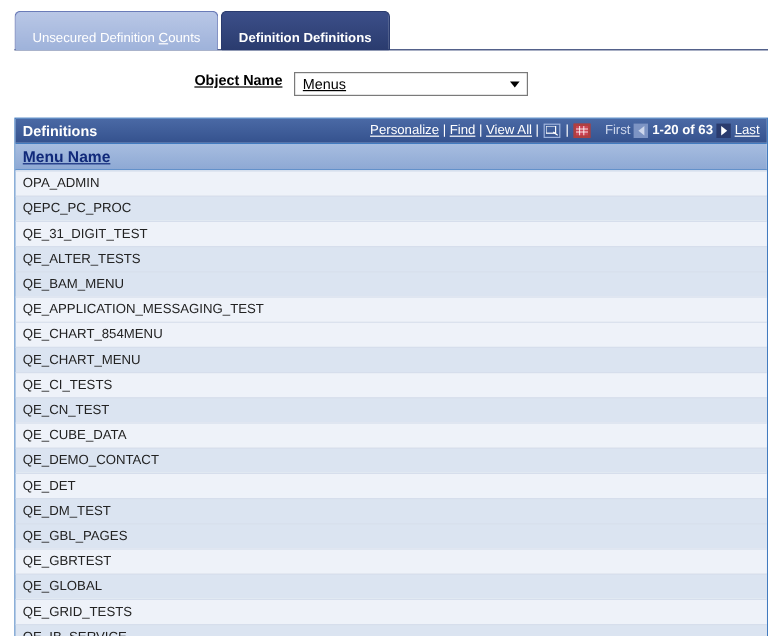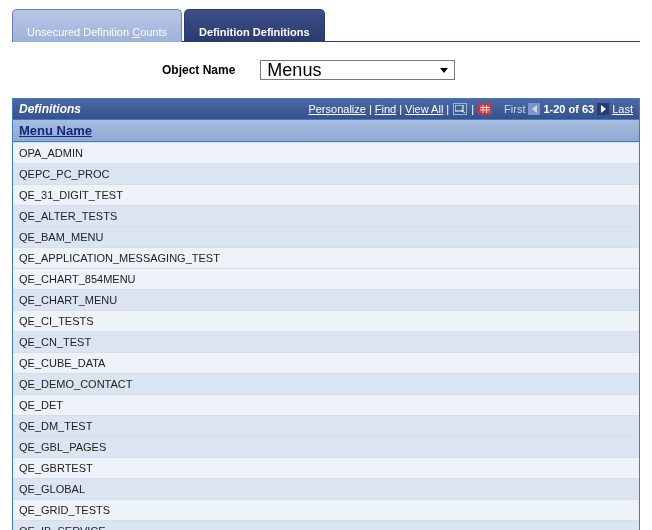--- a/index.html
+++ b/index.html
@@ -35,62 +35,63 @@
   }
   .tab.inactive u { text-decoration: underline; }
   .tab.active {
     background: linear-gradient(#3c4f89, #2a3b6e);
     color: #fff;
     font-weight: bold;
     border-color: #2a3b6e;
   }
   .filter-row {
     display: flex;
-    align-items: center;
+    align-items: flex-start;
     justify-content: flex-start;
     padding: 18px 0 14px 0;
-    gap: 25px;
+    gap: 10px;
     margin-left: 150px;
+    text-decoration: underline;
   }
   .filter-label {
     font-weight: bold;
     font-size: 12px;
   }
   .select-wrap {
     border: 1px solid #7a7a7a;
     background: #fff;
     display: flex;
     align-items: center;
     height: 20px;
     min-width: 195px;
     padding: 0 6px;
     justify-content: space-between;
     cursor: pointer;
   }
-  .select-wrap .val { font-size: 18px; }
+  .select-wrap .val { font-size: 12px; }
   .select-wrap .arrow {
     width: 0; height: 0;
     border-left: 4px solid transparent;
     border-right: 4px solid transparent;
     border-top: 5px solid #000;
   }
   .grid {
     border: 1px solid #427bbf;
     margin-top: 4px;
   }
   .grid-header {
     background: linear-gradient(#4a69a5, #35528e);
     color: #fff;
     display: flex;
     justify-content: space-between;
     align-items: center;
     padding: 3px 6px;
     font-size: 11px;
   }
-  .grid-title { font-weight: bold; font-size: 12px; font-style: italic; }
+  .grid-title { font-weight: bold; font-size: 12px; }
   .grid-tools { display: flex; align-items: flex-end; gap: 1px; }
   .grid-tools a {
     color: #fff;
     text-decoration: underline;
     cursor: pointer;
   }
   .grid-tools .sep { margin: 0 2px; }
   .icon-box {
     display: inline-flex;
     width: 14px; height: 12px;

